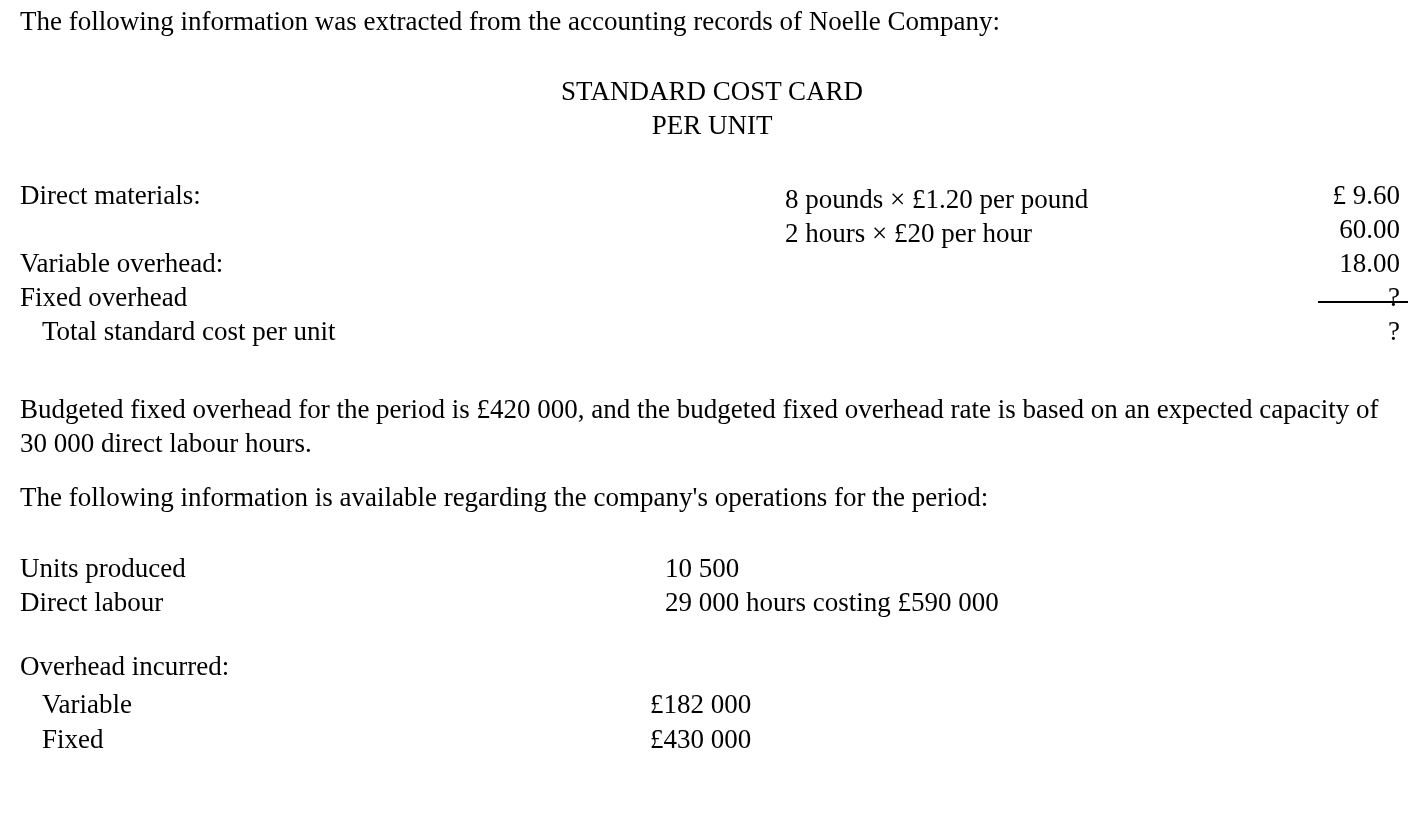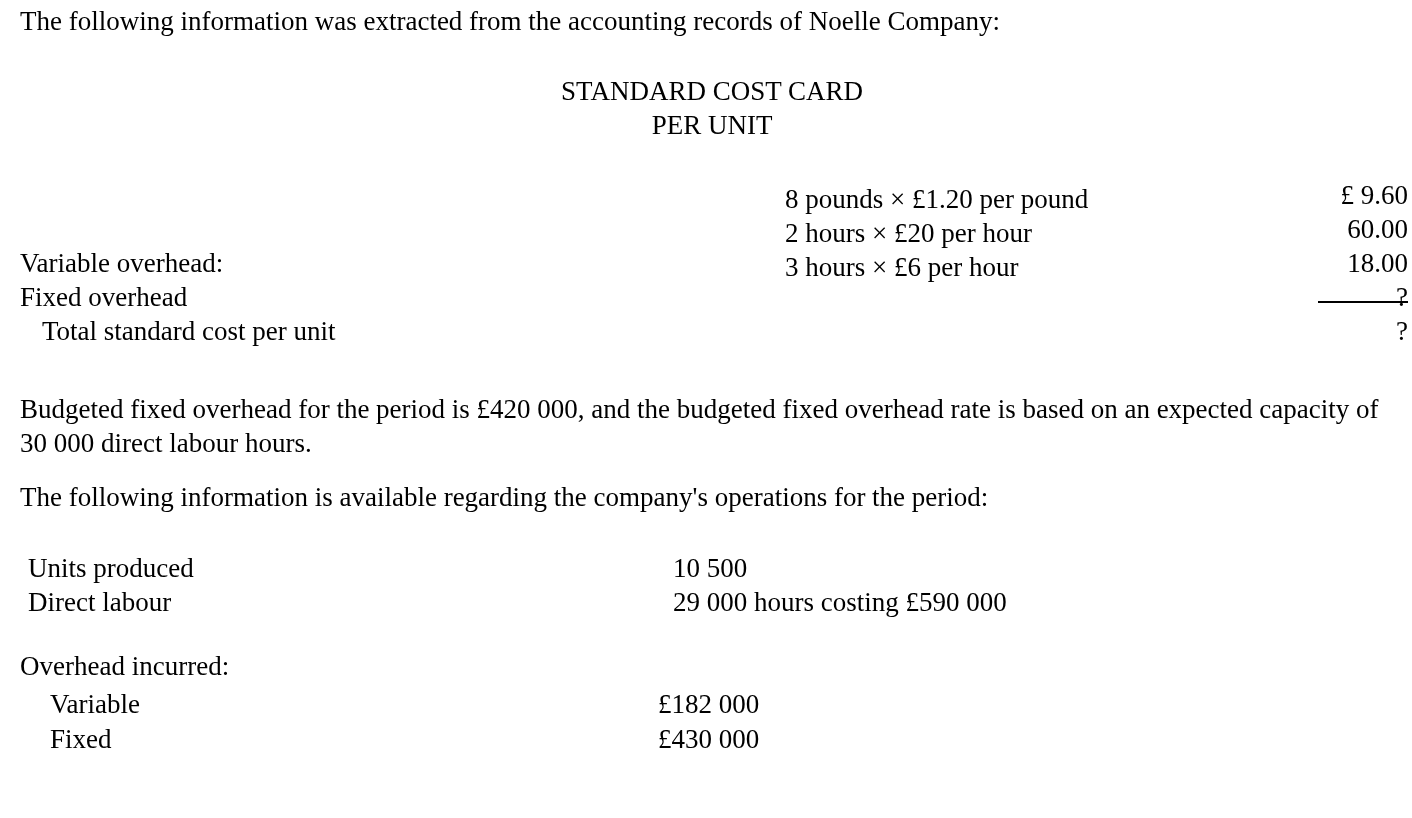--- a/index.html
+++ b/index.html
@@ -67,38 +67,38 @@
   }
   .cc-label.indent { left: 42px; }
   .cc-calc {
     position: absolute;
     left: 785px;
     top: 4px;
     white-space: nowrap;
   }
   .cc-amount {
     position: absolute;
-    right: 4px;
+    right: 12px;
     top: 0;
     white-space: nowrap;
     text-align: right;
   }
   .cc-rule {
     position: absolute;
     left: 1318px;
     width: 90px;
     top: 301px;
     border-top: 2px solid #000000;
     height: 0;
   }
 
   
   .data-row {
     position: absolute;
-    left: 8px;
+    left: 0;
     width: 1156px;
     height: 34px;
     line-height: 34px;
     padding-left: 8px;
   }
   .dr-label {
     position: absolute;
     left: 20px;
     top: 0;
     white-space: nowrap;
@@ -120,32 +120,32 @@
   <div class="para" style="top:8px;">The following information was extracted from the accounting records of Noelle Company:</div>
 
   <div class="card-title" style="top:74px;">
     <span class="t-line">STANDARD COST CARD</span>
     <span class="t-line">PER UNIT</span>
   </div>
 
   <div class="cost-card">
 
     <div class="cc-row">
+      <span class="cc-label">Direct materials:</span>
       <span class="cc-calc">8 pounds × £1.20 per pound</span>
       <span class="cc-amount">£ 9.60</span>
     </div>
 
     <div class="cc-row">
       <span class="cc-calc">2 hours × £20 per hour</span>
       <span class="cc-amount">60.00</span>
     </div>
 
     <div class="cc-row">
       <span class="cc-label">Variable overhead:</span>
-      <span class="cc-calc">3 hours × £6 per hour</span>
       <span class="cc-amount">18.00</span>
     </div>
 
     <div class="cc-row">
       <span class="cc-label">Fixed overhead</span>
       <span class="cc-calc"></span>
       <span class="cc-amount">?</span>
     </div>
 
     <div class="cc-row">

